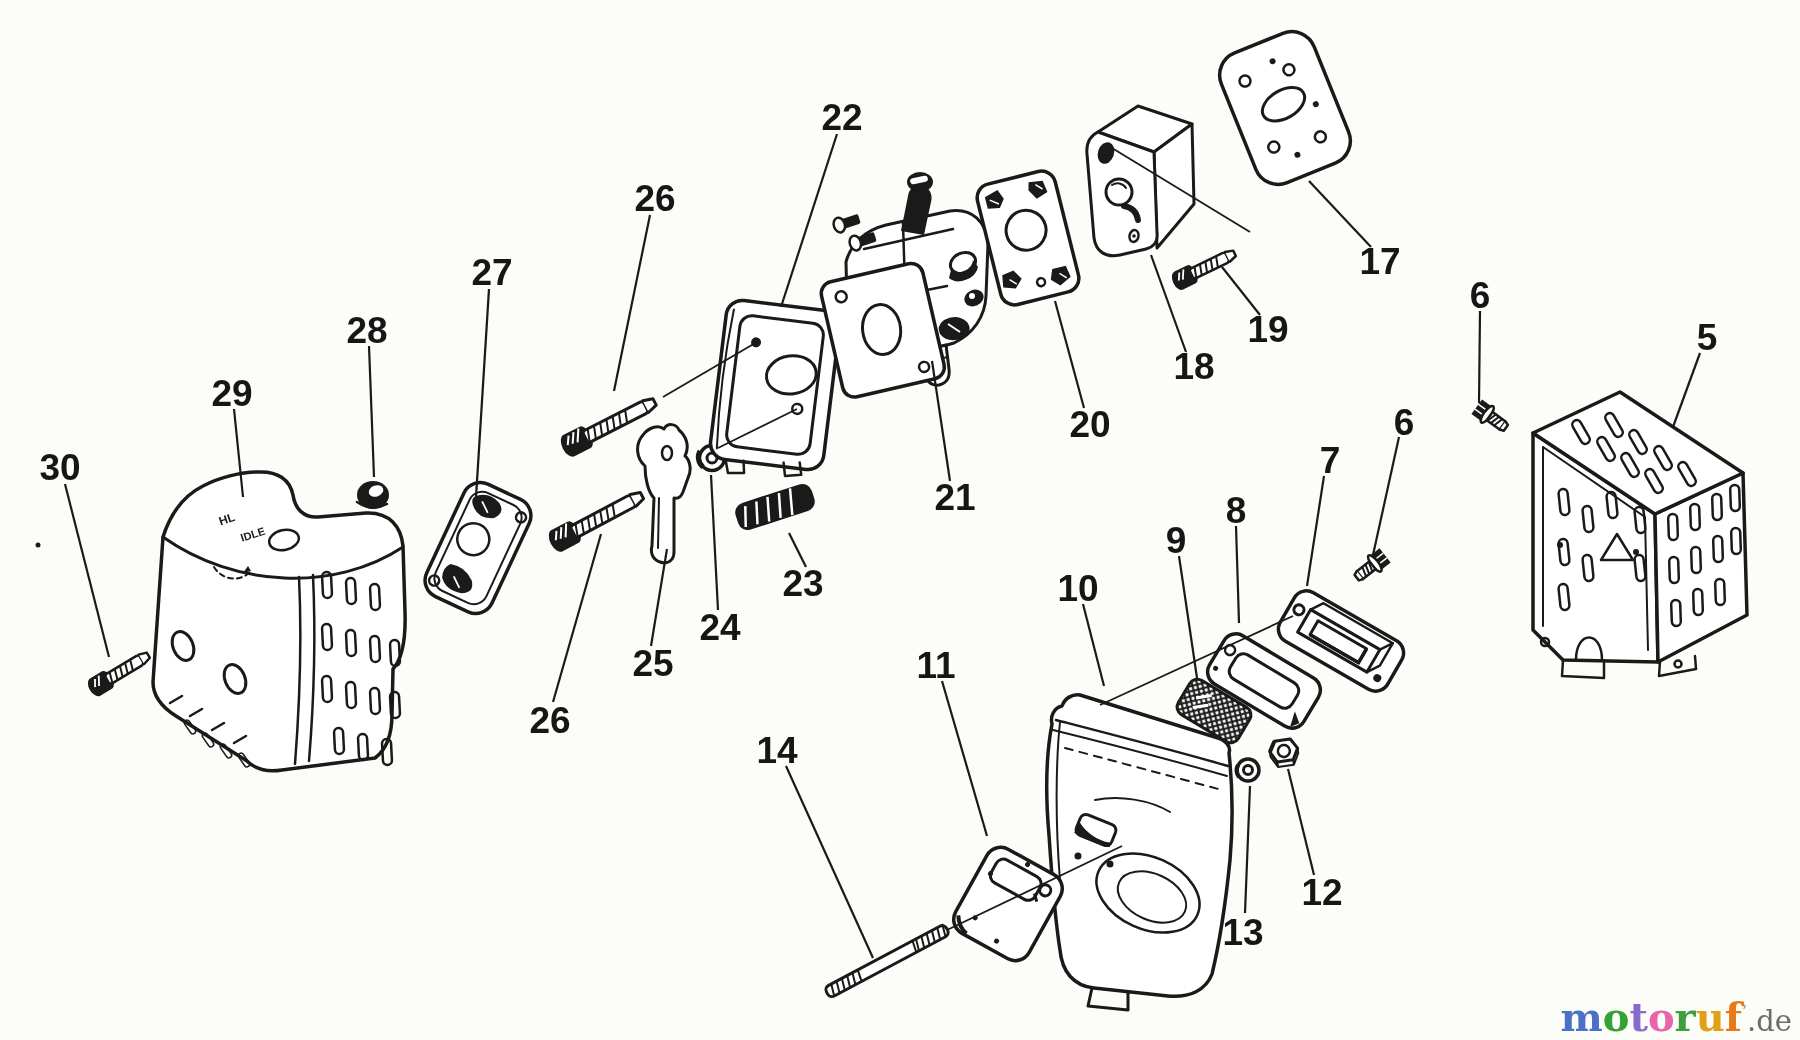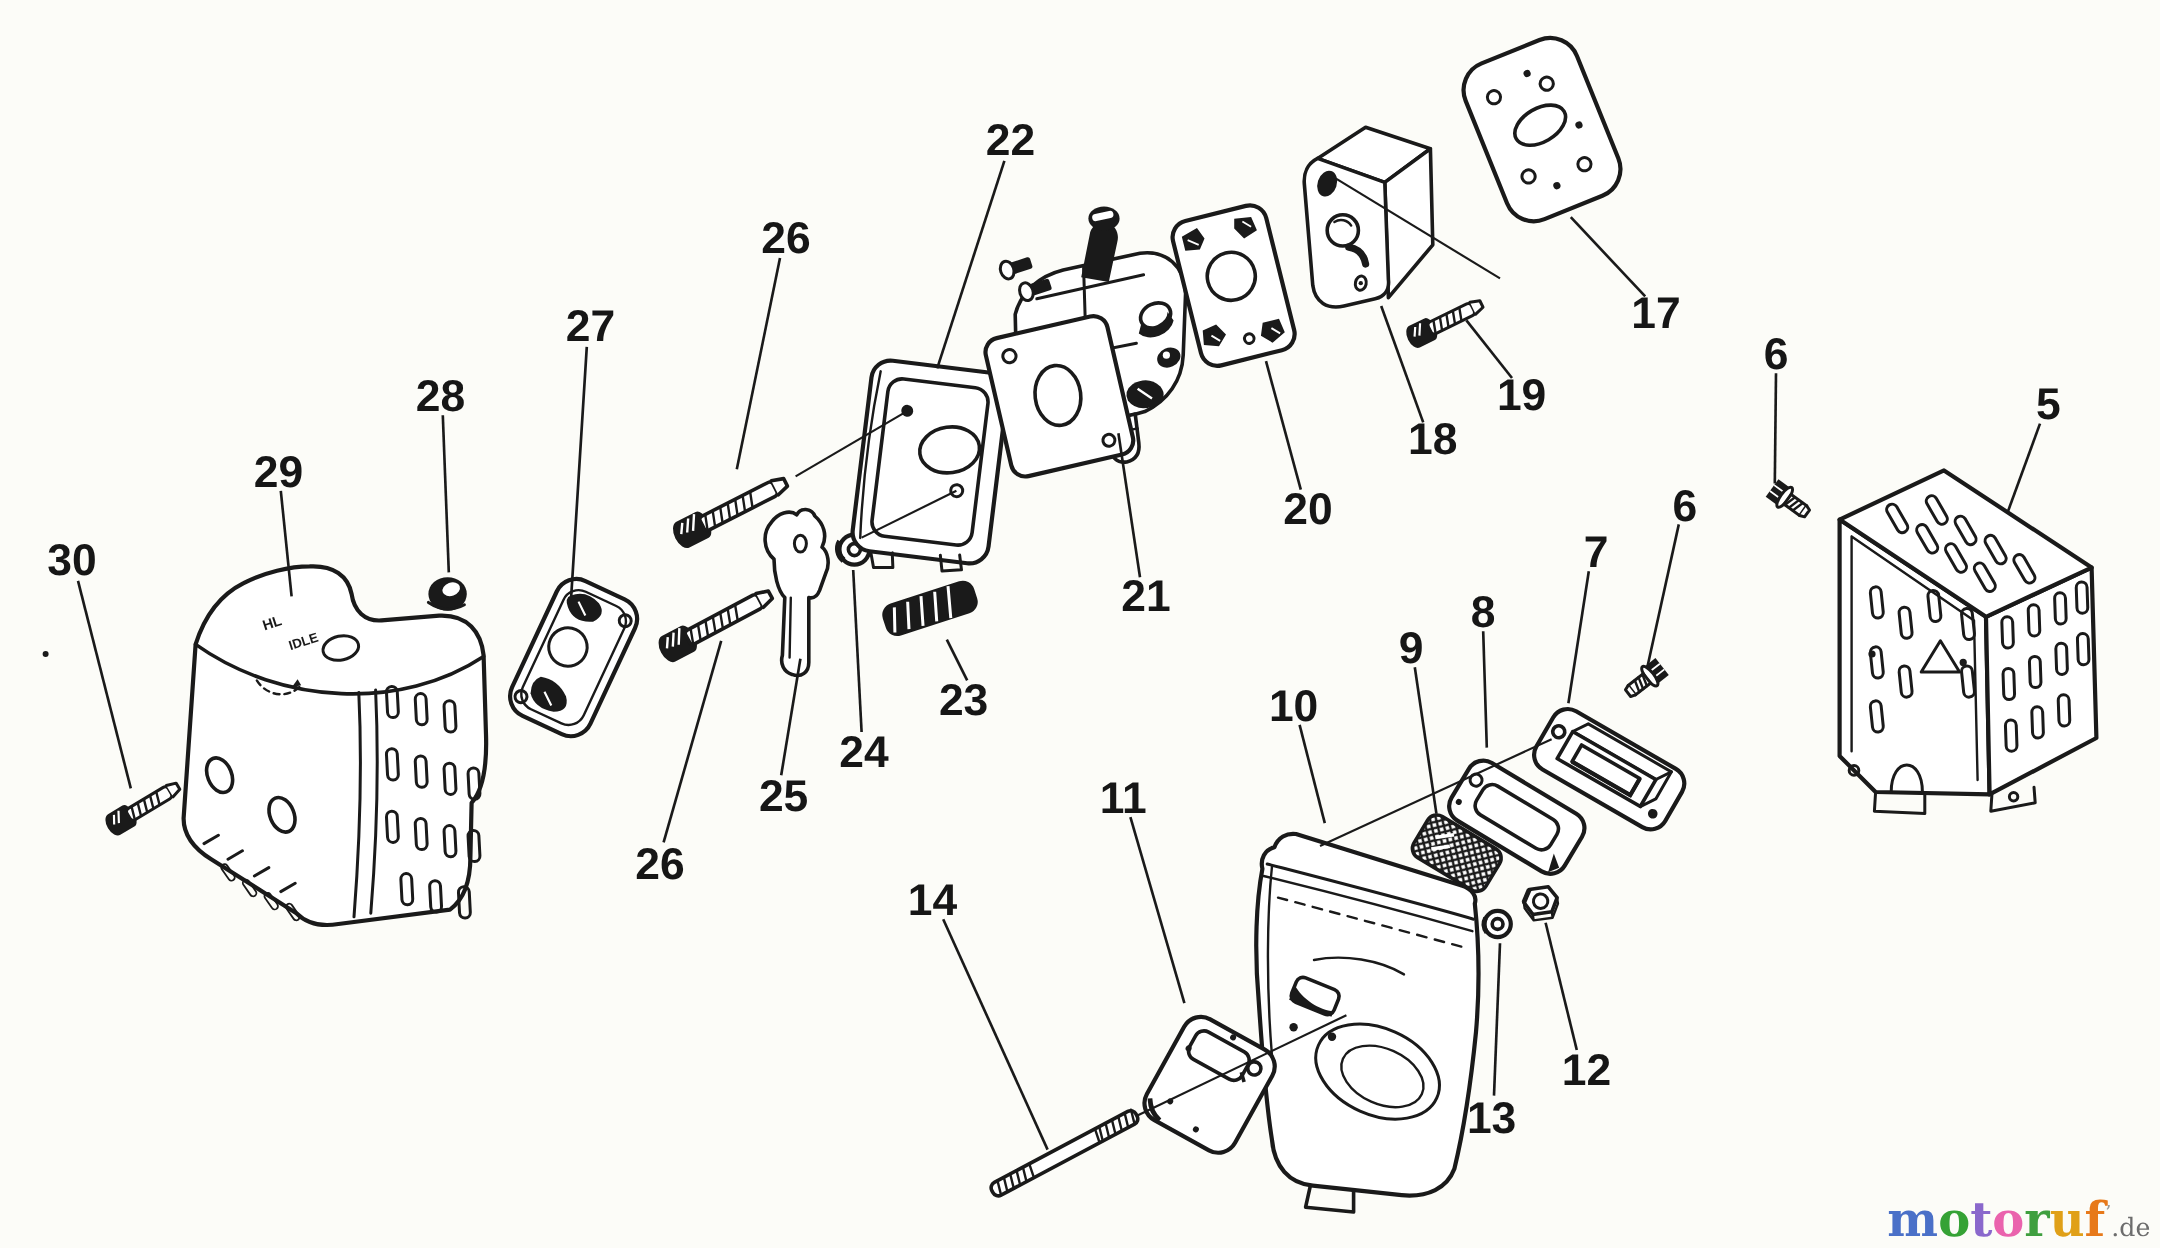--- a/index.html
+++ b/index.html
@@ -10,21 +10,21 @@
   .ink{fill:#1a1a1a;stroke:none}
   .wt{fill:#fff}
   .thin{stroke:#1a1a1a;stroke-width:1.8;fill:none}
   .dash{stroke-dasharray:8 7}
   .leader{stroke:#1a1a1a;stroke-width:2.2;fill:none}
   .callout{font:700 37px "Liberation Sans",sans-serif;fill:#161616;text-anchor:middle}
   .mk{font:700 12px "Liberation Sans",sans-serif;fill:#1a1a1a;text-anchor:middle}
   #watermark{position:absolute;right:8px;bottom:2px;font-family:"DejaVu Serif",serif;
              font-weight:700;font-size:40px;line-height:1.05;letter-spacing:0;user-select:none}
   #watermark .tick{font-size:16px;vertical-align:super;font-weight:400}
-  #watermark .suffix{font-size:21px;font-weight:400}
+  #watermark .suffix{font-size:29px;font-weight:400}
 </style>
 </head>
 <body>
 
 <div class="stage">
 <svg width="1800" height="1040" viewBox="0 0 1800 1040">
   <defs>
     <pattern id="xh" width="7" height="7" patternUnits="userSpaceOnUse">
       <rect width="7" height="7" fill="#fff"></rect>
       <path d="M0,0 L7,7 M7,0 L0,7" stroke="#1a1a1a" stroke-width="2"></path>

